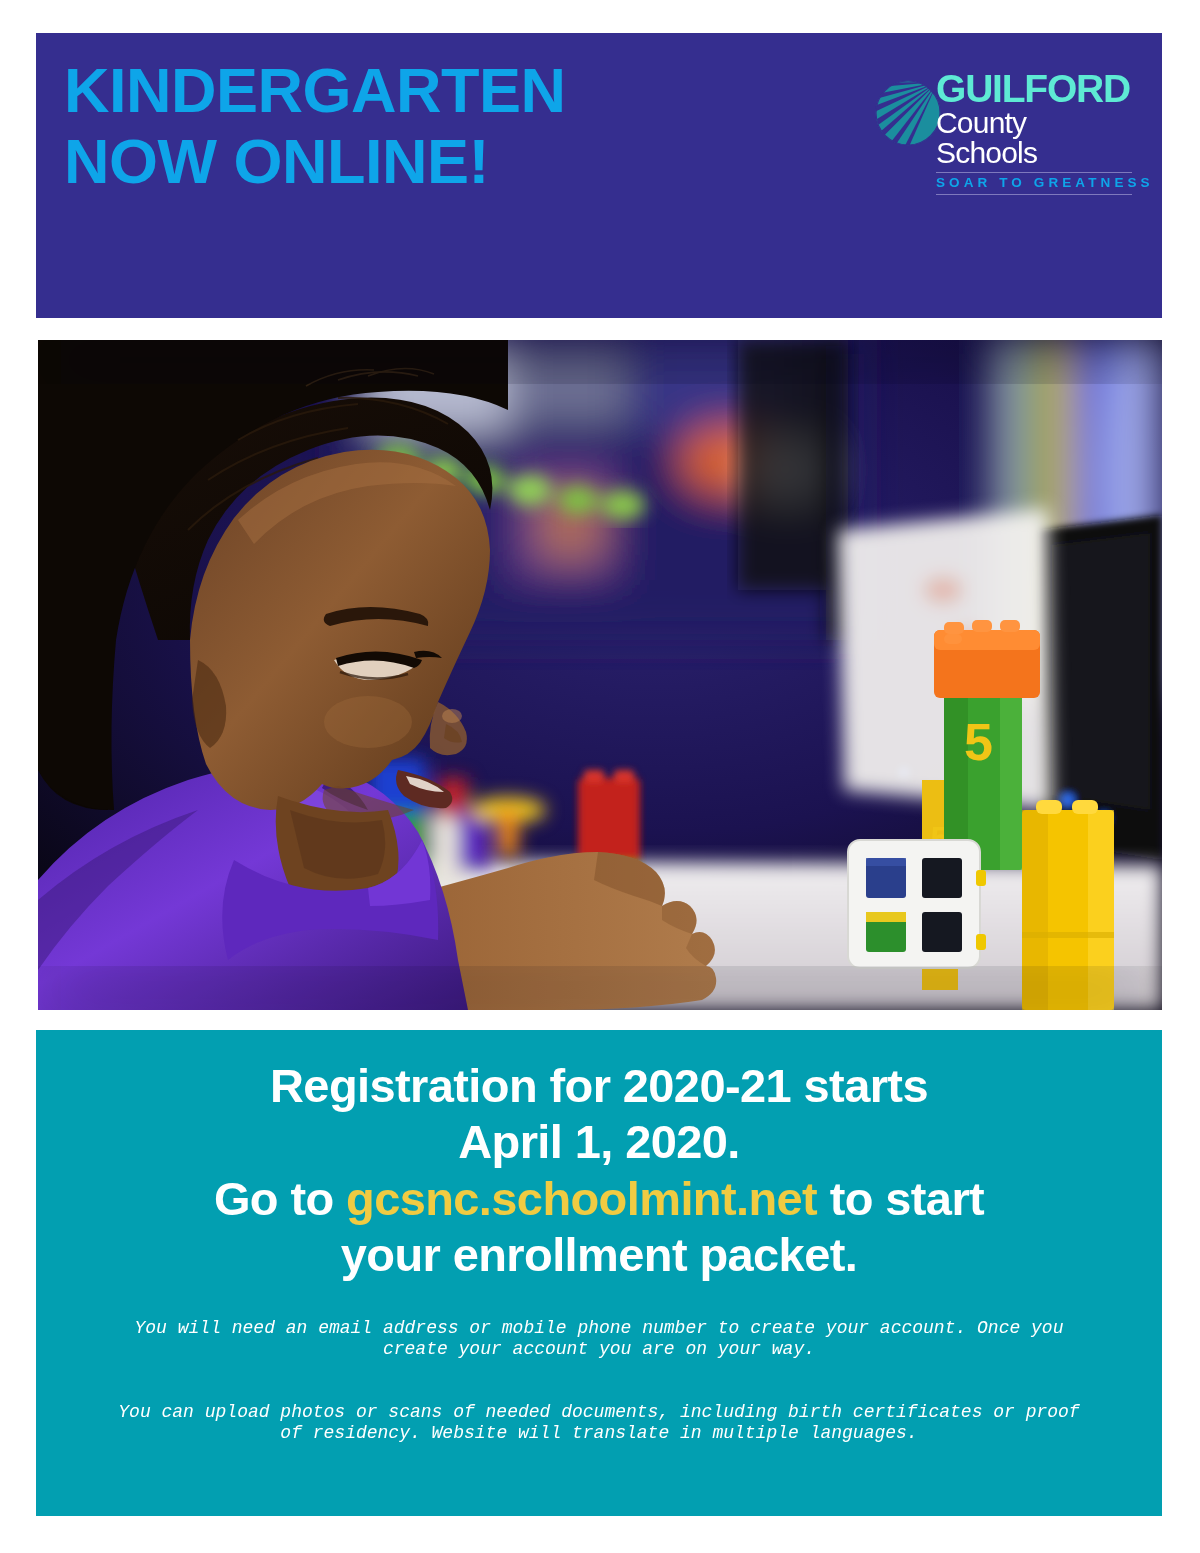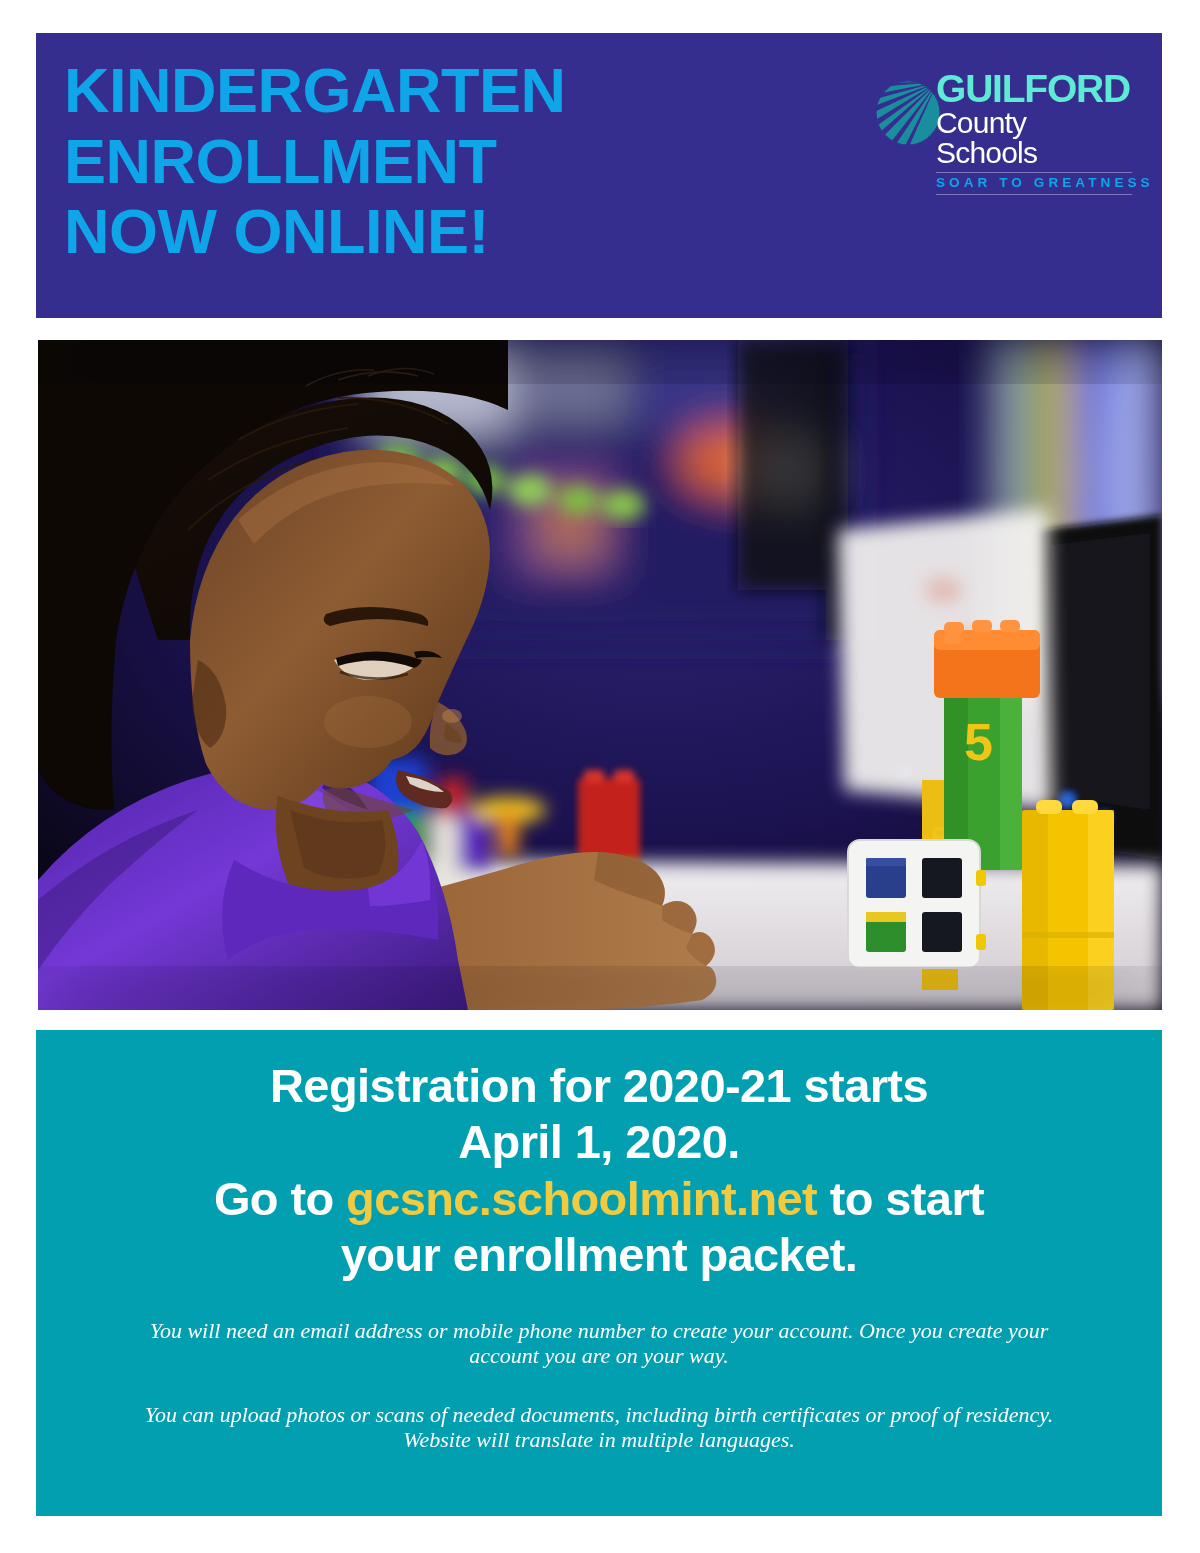--- a/index.html
+++ b/index.html
@@ -130,37 +130,36 @@
   .teal-head .th-line { display:block; }
   .url-hl { color:#F0CB42; }
 
   .teal-body {
     position:absolute;
     left:78px;
     width:970px;
     text-align:center;
     color:#ffffff;
     font-style:italic;
-    font-size:22px;
+    font-size:18px;
     line-height:1.14;
-    font-family:Liberation Serif, serif;
+    font-family:Liberation Mono, monospace;
   }
   .teal-body.p1 { top:288px; }
   .teal-body.p2 { top:372px; }
 </style>
 </head>
 <body>
 
 <div id="poster">
 
   <div class="header-band">
 
     <div class="headline">
       <span class="hl-line">KINDERGARTEN</span>
-      <span class="hl-line">ENROLLMENT</span>
       <span class="hl-line">NOW ONLINE!</span>
     </div>
 
     <div class="logo-block">
       <div class="logo-mark">
         <svg viewBox="0 0 100 100" width="74" height="74" aria-hidden="true">
           <defs>
             <clipPath id="clipCirc">
                 <circle cx="46" cy="54" r="44"></circle>
               </clipPath>

